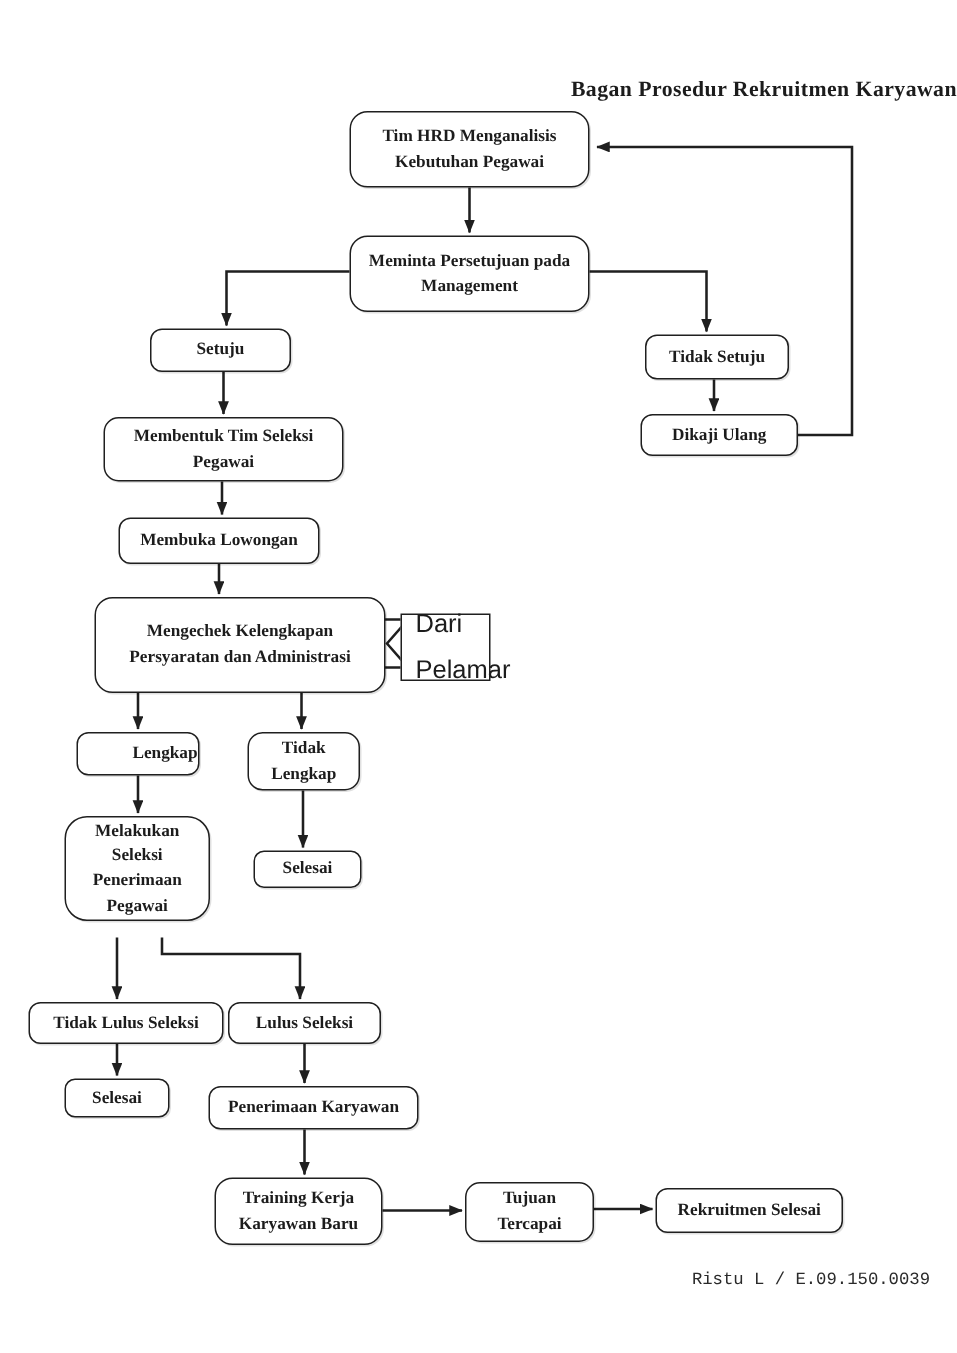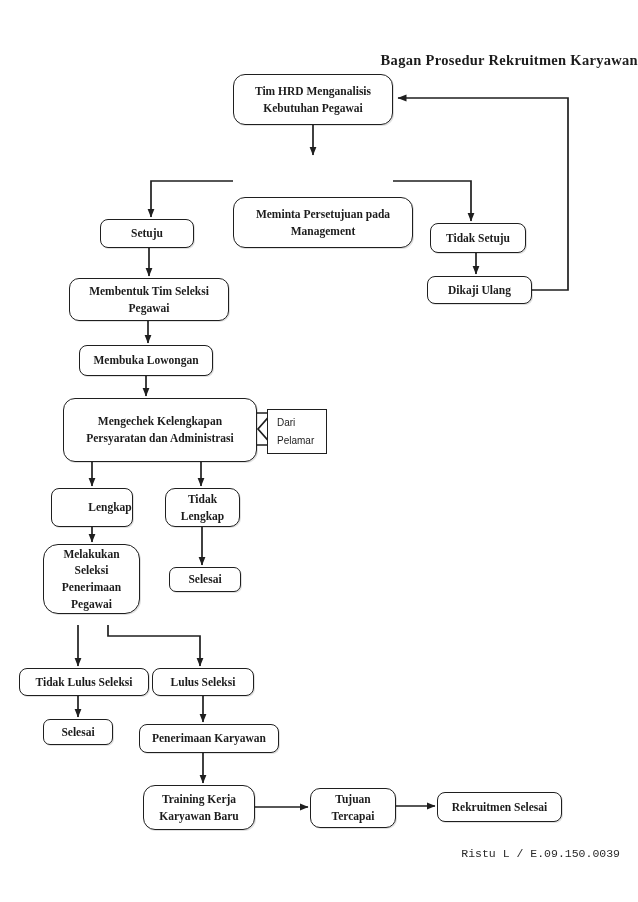--- a/index.html
+++ b/index.html
@@ -47,21 +47,21 @@
     font-weight: bold;
     font-size: 11.5px;
     line-height: 1.45;
     padding: 1px 4px;
     box-shadow: 1px 1px 0 rgba(0,0,0,0.12);
   }
 
   .node.annotation {
     font-family: "Liberation Sans", sans-serif;
     font-weight: normal;
-    font-size: 10px;
+    font-size: 17px;
     text-align: left;
     justify-content: flex-start;
     padding-left: 9px;
     line-height: 1.8;
     border-radius: 0;
     box-shadow: none;
   }
 
   .signature {
     position: absolute;
@@ -106,37 +106,37 @@
       <polyline points="203,753 203,783" marker-end="url(#arrow)"></polyline>
       <polyline points="255,807 308,807" marker-end="url(#arrow)"></polyline>
       <polyline points="396,806 435,806" marker-end="url(#arrow)"></polyline>
 
       <polygon fill="#ffffff" points="272,413 250,413 237,429 250,445 272,445 258,429"></polygon>
     </g>
   </svg>
 
   <div class="node" style="left:233px; top:74px;  width:160px; height:51px; border-radius:12px;">Tim HRD Menganalisis Kebutuhan Pegawai</div>
 
-  <div class="node" style="left:233px; top:157px; width:180px; height:51px; border-radius:12px;margin-top:40px;">Meminta Persetujuan pada Management</div>
+  <div class="node" style="left:233px; top:157px; width:160px; height:51px; border-radius:12px;">Meminta Persetujuan pada Management</div>
 
   <div class="node" style="left:100px; top:219px; width:94px;  height:29px; border-radius:8px;">Setuju</div>
 
   <div class="node" style="left:430px; top:223px; width:96px;  height:30px; border-radius:8px;">Tidak Setuju</div>
 
   <div class="node" style="left:69px;  top:278px; width:160px; height:43px; border-radius:10px;">Membentuk Tim Seleksi Pegawai</div>
 
   <div class="node" style="left:427px; top:276px; width:105px; height:28px; border-radius:8px;">Dikaji Ulang</div>
 
   <div class="node" style="left:79px;  top:345px; width:134px; height:31px; border-radius:8px;font-family:Liberation Serif, serif;">Membuka Lowongan</div>
 
   <div class="node" style="left:63px;  top:398px; width:194px; height:64px; border-radius:12px;">Mengechek Kelengkapan Persyaratan dan Administrasi</div>
 
   <div class="node annotation" style="left:267px; top:409px; width:60px; height:45px;">Dari Pelamar</div>
 
-  <div class="node" style="left:51px;  top:488px; width:82px;  height:39px; border-radius:8px;padding-left:40px;">Lengkap</div>
+  <div class="node" style="left:51px;  top:488px; width:82px;  height:29px; border-radius:8px;padding-left:40px;">Lengkap</div>
 
   <div class="node" style="left:165px; top:488px; width:75px;  height:39px; border-radius:10px; overflow:hidden;">Tidak Lengkap</div>
 
   <div class="node" style="left:43px;  top:544px; width:97px;  height:70px; border-radius:15px;text-align:center;">Melakukan Seleksi Penerimaan Pegawai</div>
 
   <div class="node" style="left:169px; top:567px; width:72px;  height:25px; border-radius:7px;">Selesai</div>
 
   <div class="node" style="left:19px;  top:668px; width:130px; height:28px; border-radius:8px;">Tidak Lulus Seleksi</div>
 
   <div class="node" style="left:152px; top:668px; width:102px; height:28px; border-radius:8px;">Lulus Seleksi</div>

